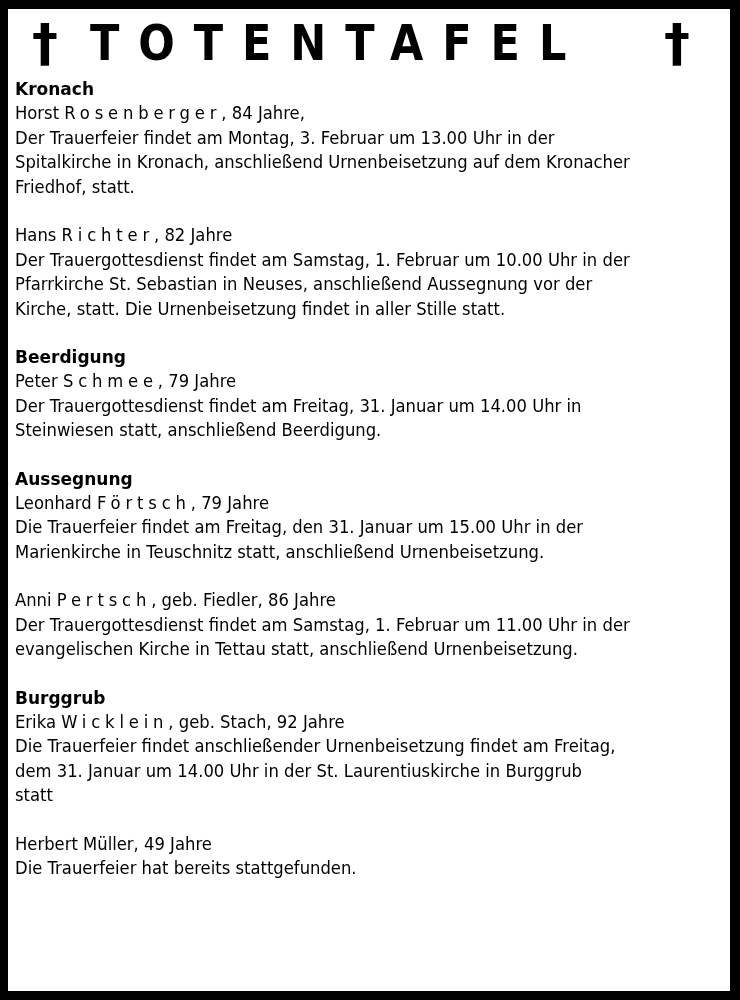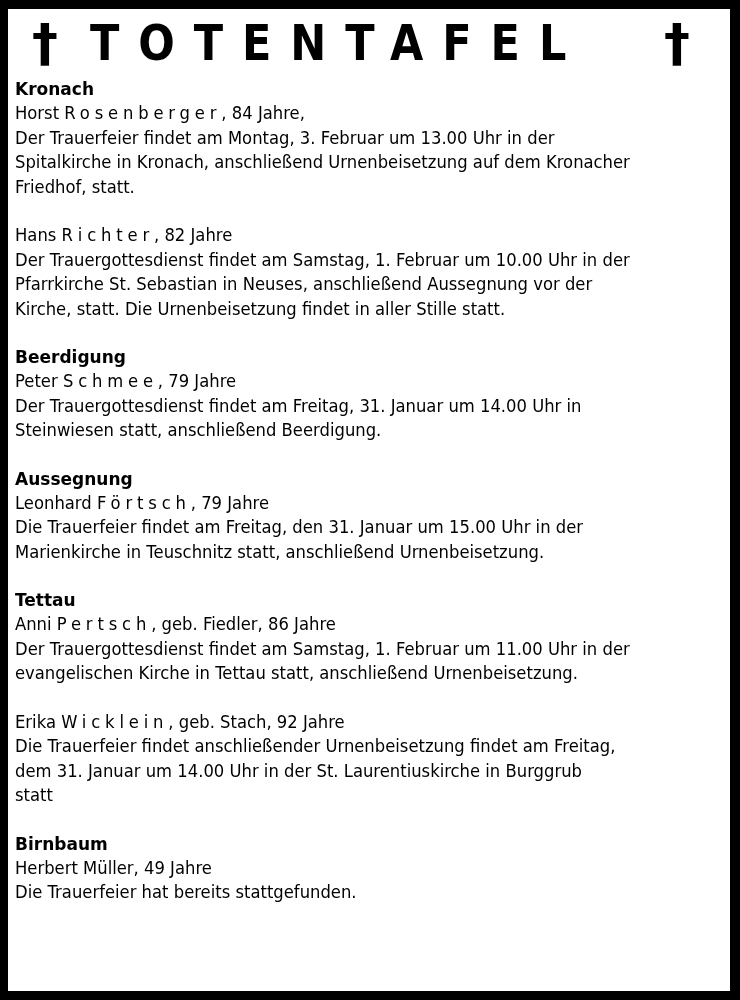--- a/index.html
+++ b/index.html
@@ -119,33 +119,32 @@
     </div>
 
     <div class="entry">
       <div class="place">Aussegnung</div>
       <div class="line"><span>Leonhard</span> <span class="spaced">Förtsch</span><span>, 79 Jahre</span></div>
       <div class="line">Die Trauerfeier findet am Freitag, den 31. Januar um 15.00 Uhr in der</div>
       <div class="line">Marienkirche in Teuschnitz statt, anschließend Urnenbeisetzung.</div>
     </div>
 
     <div class="entry">
-      <div class="place">Tettau</div>
       <div class="line"><span>Anni</span> <span class="spaced">Pertsch</span><span>, geb. Fiedler, 86 Jahre</span></div>
       <div class="line">Der Trauergottesdienst findet am Samstag, 1. Februar um 11.00 Uhr in der</div>
       <div class="line">evangelischen Kirche in Tettau statt, anschließend Urnenbeisetzung.</div>
     </div>
 
     <div class="entry">
+      <div class="place">Burggrub</div>
       <div class="line"><span>Erika</span> <span class="spaced">Wicklein</span><span>, geb. Stach, 92 Jahre</span></div>
       <div class="line">Die Trauerfeier findet anschließender Urnenbeisetzung findet am Freitag,</div>
       <div class="line">dem 31. Januar um 14.00 Uhr in der St. Laurentiuskirche in Burggrub</div>
       <div class="line">statt</div>
     </div>
 
     <div class="entry">
-      <div class="place">Birnbaum</div>
       <div class="line"><span>Herbert</span> <span>Müller</span><span>, 49 Jahre</span></div>
       <div class="line">Die Trauerfeier hat bereits stattgefunden.</div>
     </div>
 
   </div>
 </div>
 
 </body></html>

